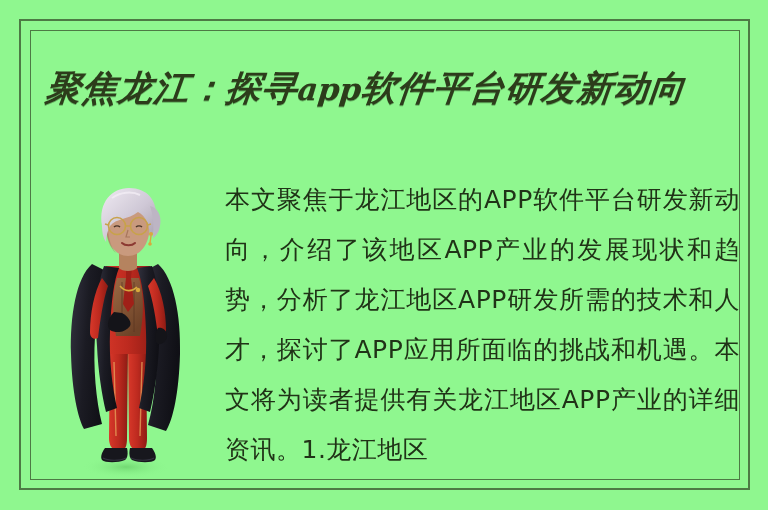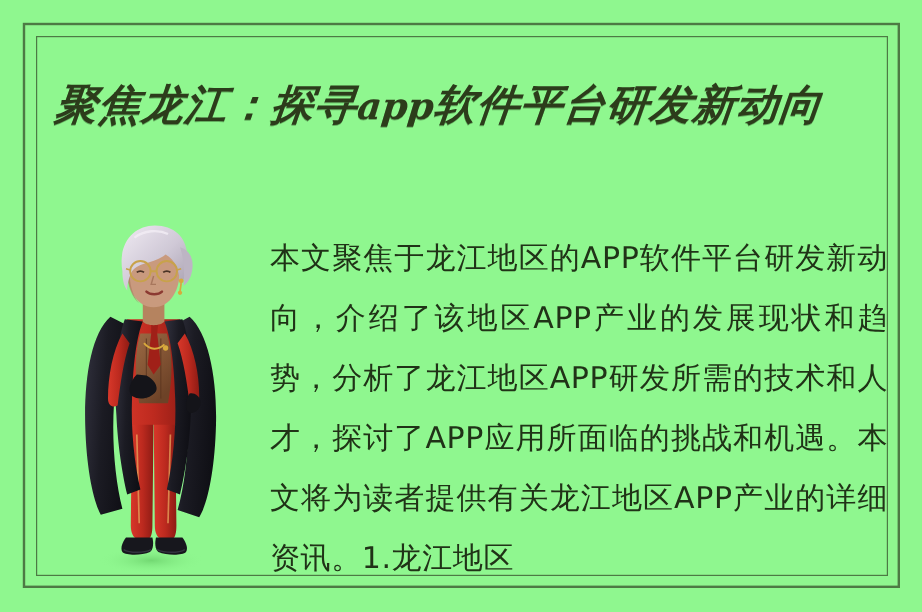--- a/index.html
+++ b/index.html
@@ -35,21 +35,21 @@
     text-shadow:0 1px 0 rgba(20,40,10,.35);
   }
   .title .latin{
     font-family:"DejaVu Serif", serif;
     font-style:italic;font-weight:700;
     font-size:31px;letter-spacing:0px;
   }
 
   
   .body-copy{
-    position:absolute;left:225px;top:190px;width:515px;
+    position:absolute;left:225px;top:175px;width:515px;
     color:#203317;
     font-family:"DejaVu Sans", sans-serif;
     font-size:25px;
     line-height:50px;
     letter-spacing:0.5px;
     text-align:justify;
     text-justify:inter-character;
     word-break:break-all;
   }
 

